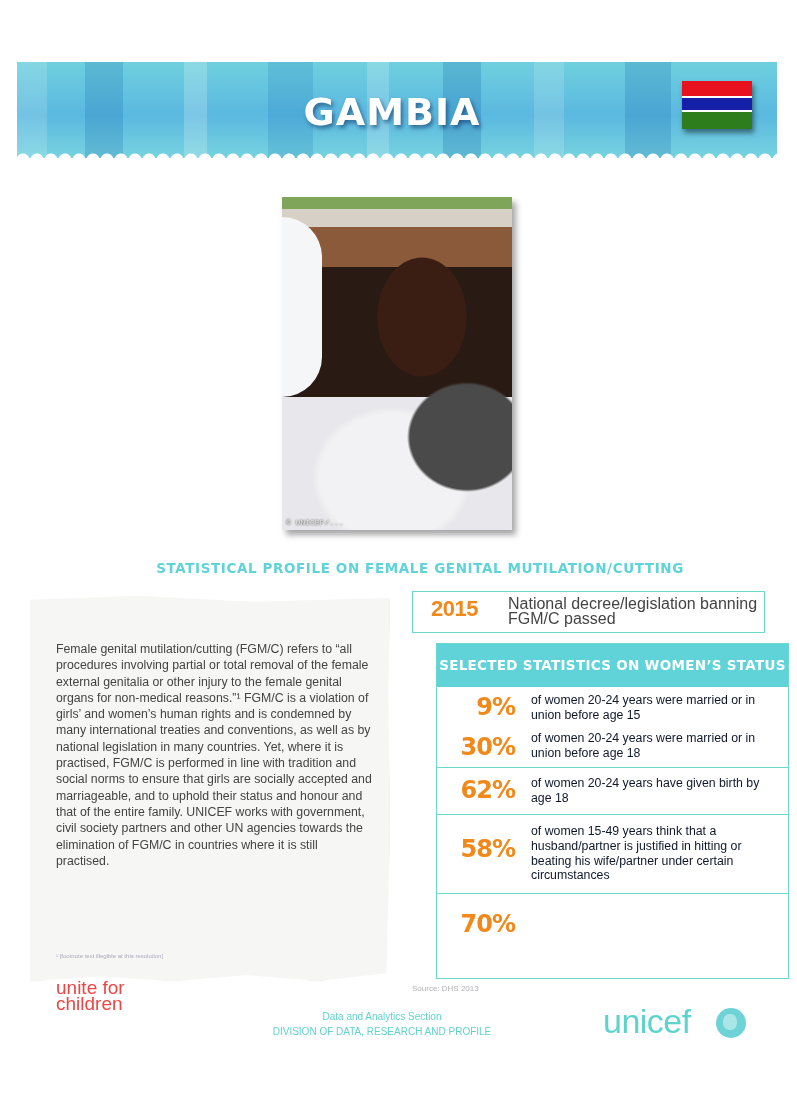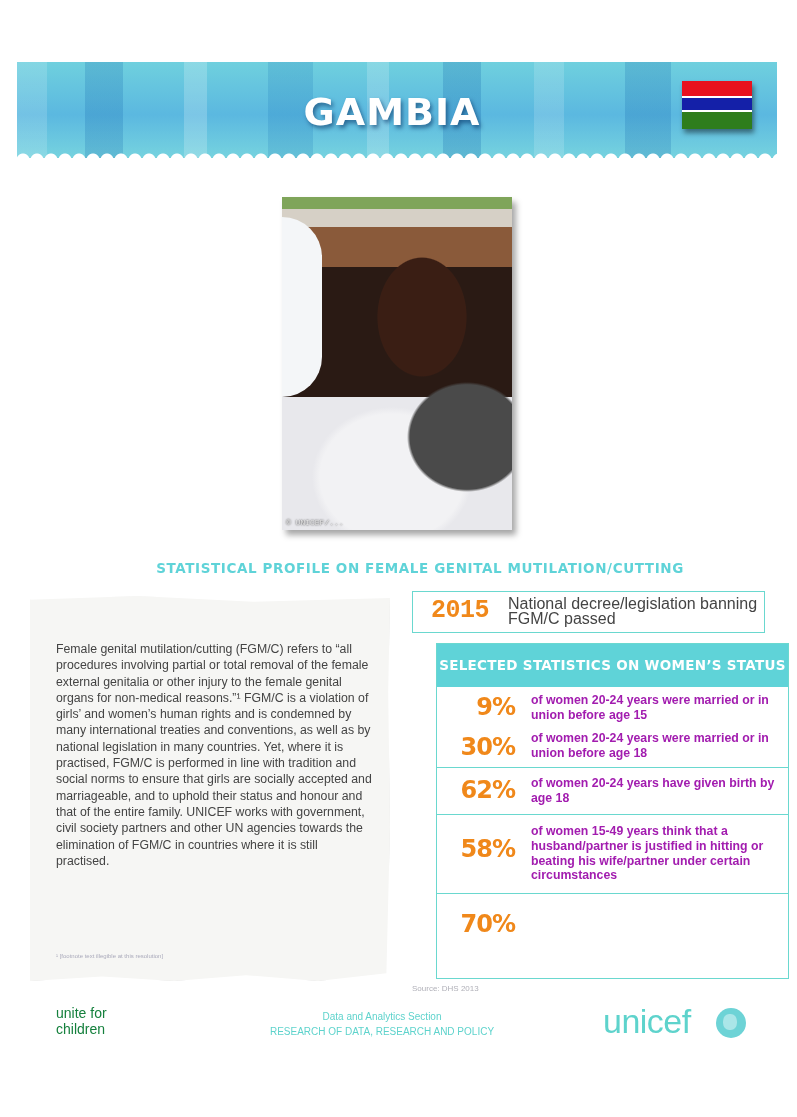--- a/index.html
+++ b/index.html
@@ -70,47 +70,47 @@
   }
   .footnote {
     position: absolute; left: 56px; top: 952px; width: 320px; font-size: 6px; line-height: 8px; color: #aab;
   }
 
   .year-box {
     position: absolute; left: 412px; top: 591px; width: 351px; height: 40px;
     border: 1.5px solid #6ad8cf; background: #fff;
   }
   .year-num {
-    position: absolute; left: 18px; top: 4px; font-family: Liberation Mono, monospace;
-    font-weight: bold; font-size: 25px; color: #f0881a; letter-spacing: -0.5px;
+    position: absolute; left: 18px; top: 4px; font-family: Liberation Sans, sans-serif;
+    font-weight: bold; font-size: 22px; color: #f0881a; letter-spacing: -0.5px;
   }
   .year-text {
     position: absolute; left: 95px; top: 5px; width: 250px; font-size: 16px; line-height: 14.5px; color: #444;
   }
 
   .stats-box {
     position: absolute; left: 436px; top: 643px; width: 351px; height: 334px;
     border: 1.5px solid #6ad8cf; background: #fff;
   }
   .stats-header {
     height: 43px; background: #5fd3d8; color: #fff; text-align: center;
     font-family: "DejaVu Sans", sans-serif; font-weight: bold; font-size: 13.5px; line-height: 43px; letter-spacing: 0.3px;
   }
   .stat-row { position: relative; border-top: 1.5px solid #6ad8cf; }
   .stat-row.nob { border-top: none; }
   .stat-pct {
     position: absolute; left: 0; width: 78px; text-align: right;
     font-family: "DejaVu Sans", sans-serif; font-weight: bold; font-size: 24px; color: #f0881a; letter-spacing: -1px;
   }
   .stat-text {
-    position: absolute; left: 94px; width: 252px; font-size: 12.3px; line-height: 14.8px; color: #a21caf; font-weight: bold;
+    position: absolute; left: 94px; width: 252px; font-size: 12.3px; line-height: 14.8px; color: #0f172a; font-weight: normal;
   }
   .source { position: absolute; left: 412px; top: 984px; font-size: 8px; color: #b0b0b8; }
 
-  .unite { position: absolute; left: 56px; top: 1005px; font-size: 14px; line-height: 16px; color: #15803d; }
+  .unite { position: absolute; left: 56px; top: 980px; font-size: 19px; line-height: 16px; color: #ef4444; }
   .division { position: absolute; left: 232px; top: 1009px; width: 300px; text-align: center; font-size: 10px; line-height: 15px; color: #5ed3cc; }
   .unicef-logo { position: absolute; left: 603px; top: 1002px; font-size: 34px; color: #5ed3cc; letter-spacing: -0.5px; }
   .globe { position: absolute; left: 716px; top: 1008px; width: 30px; height: 30px; border-radius: 50%; background: #6dd3d6; }
   .globe::after { content: ""; position: absolute; left: 7px; top: 6px; width: 14px; height: 16px; border-radius: 45%; background: #c4eef0; opacity: .7; }
 </style>
 </head>
 <body>
 
 <div class="banner">
   <div class="banner-title">GAMBIA</div>
@@ -163,16 +163,16 @@
   </div>
 </div>
 <div class="source">Source: DHS 2013</div>
 
 <div class="unite">
   <div>unite for</div>
   <div>children</div>
 </div>
 <div class="division">
   <div>Data and Analytics Section</div>
-  <div>RESEARCH OF DATA, RESEARCH AND POLICY</div>
+  <div>DIVISION OF DATA, RESEARCH AND PROFILE</div>
 </div>
 <div class="unicef-logo">unicef</div>
 <div class="globe"></div>
 
 </body></html>

